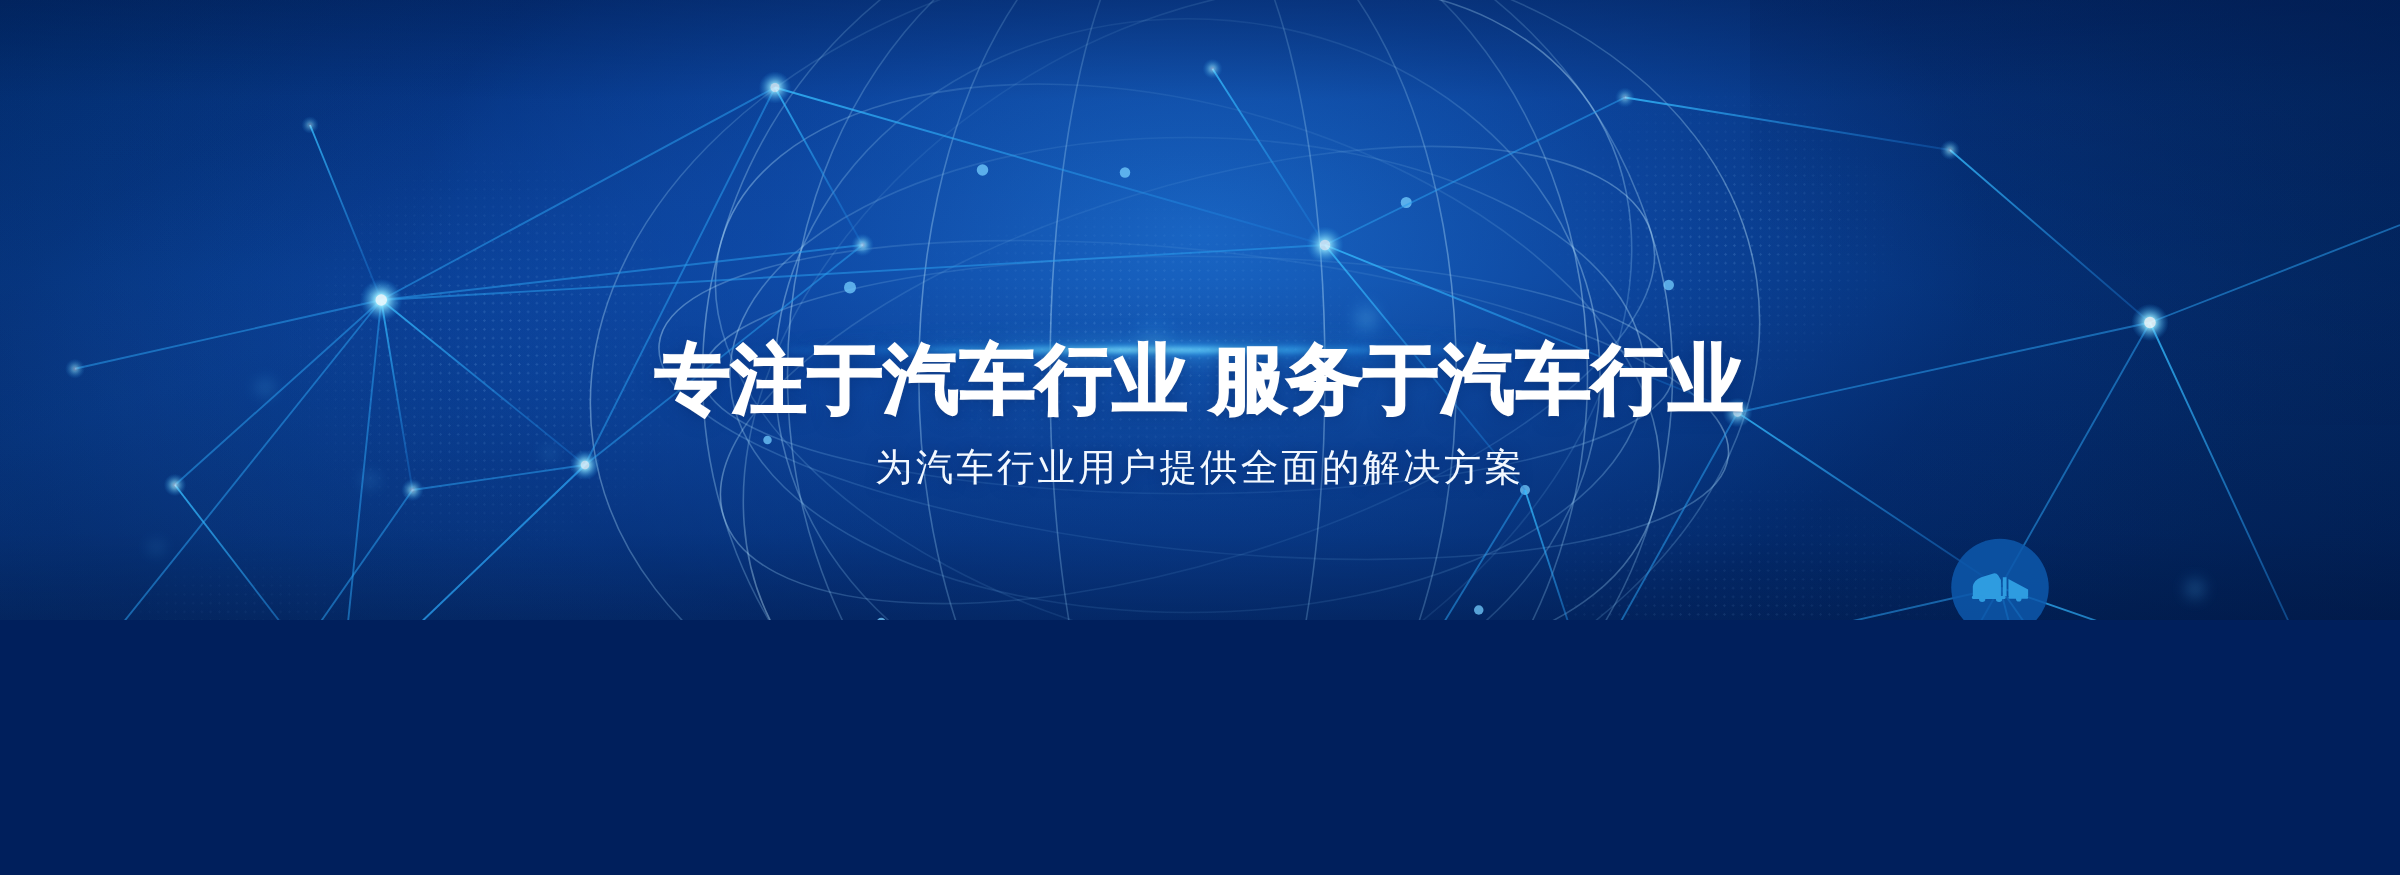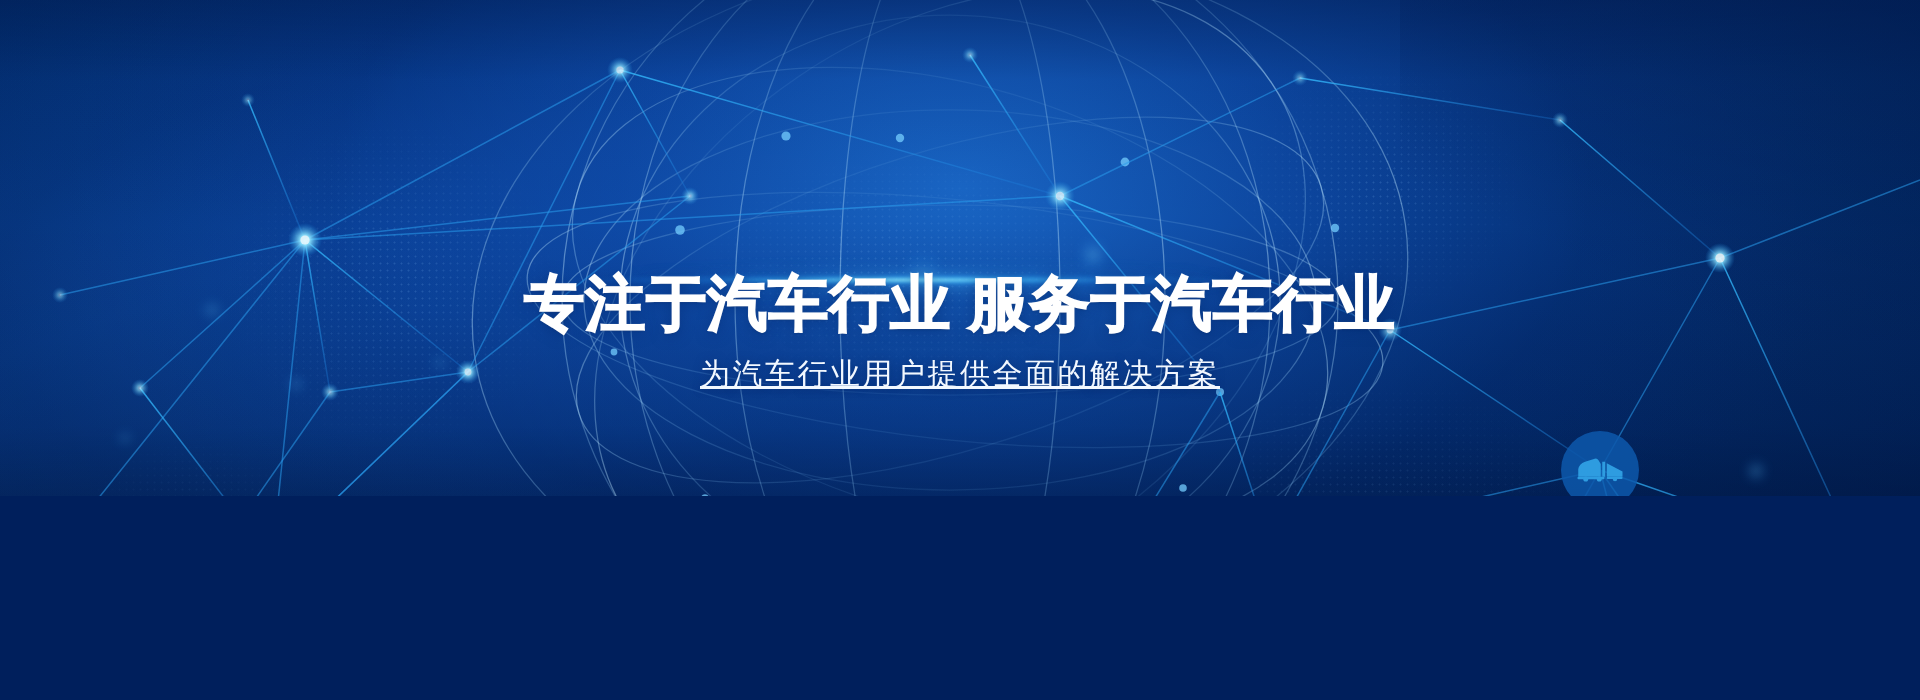--- a/index.html
+++ b/index.html
@@ -128,21 +128,20 @@
     white-space: nowrap;
   }
   .subline {
     margin: 18px 0 0 0;
     font-size: 30px;
     font-weight: 400;
     color: #f2f8ff;
     letter-spacing: 2.5px;
     text-shadow: 0 1px 10px rgba(0,35,100,0.65);
     white-space: nowrap;
-    text-decoration: underline;
   }
 </style>
 </head>
 <body>
 
 <div id="banner">
 
   <div class="bg-base"></div>
   <div class="bg-vignette"></div>
   <div class="bg-topdark"></div>

